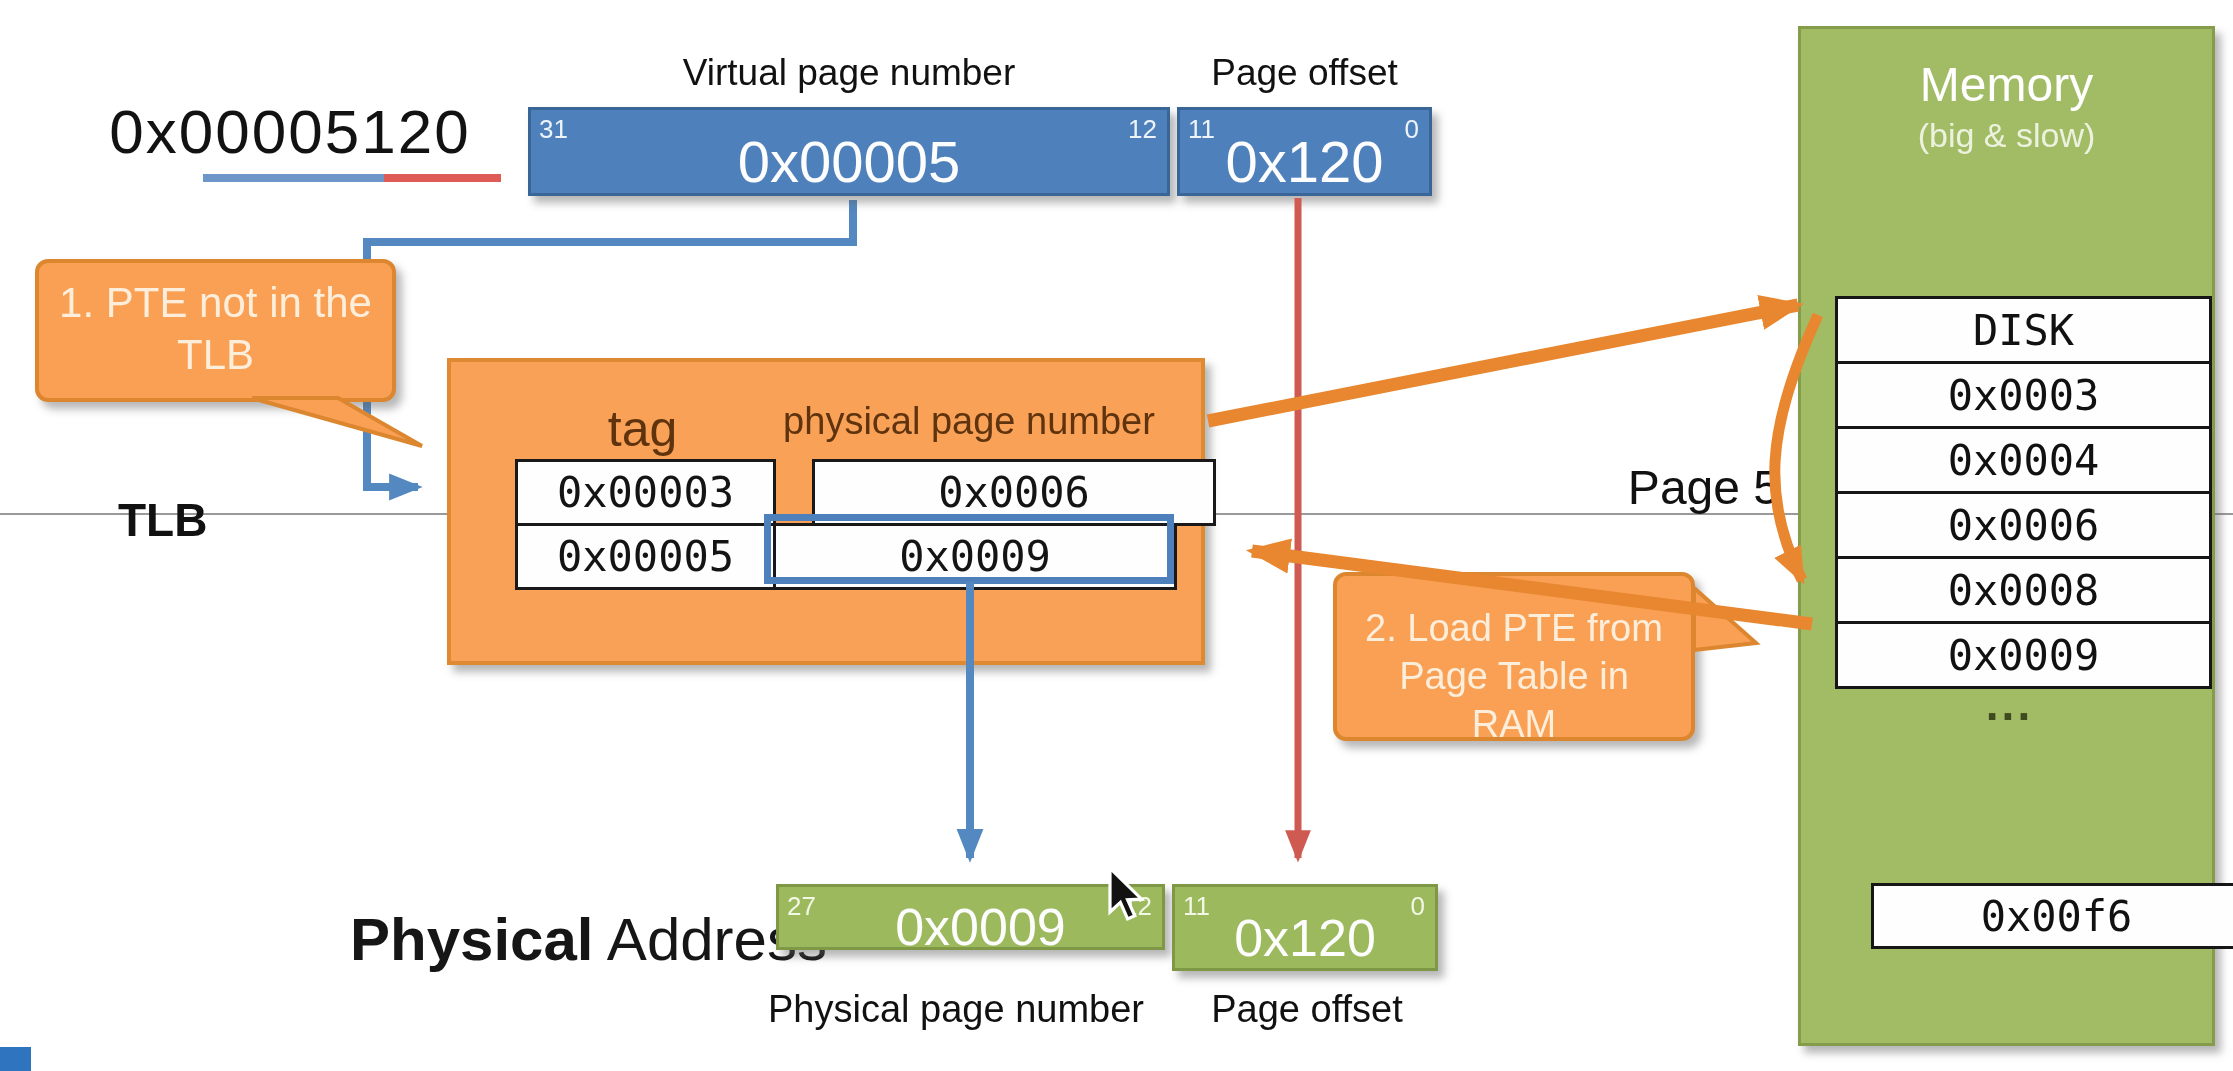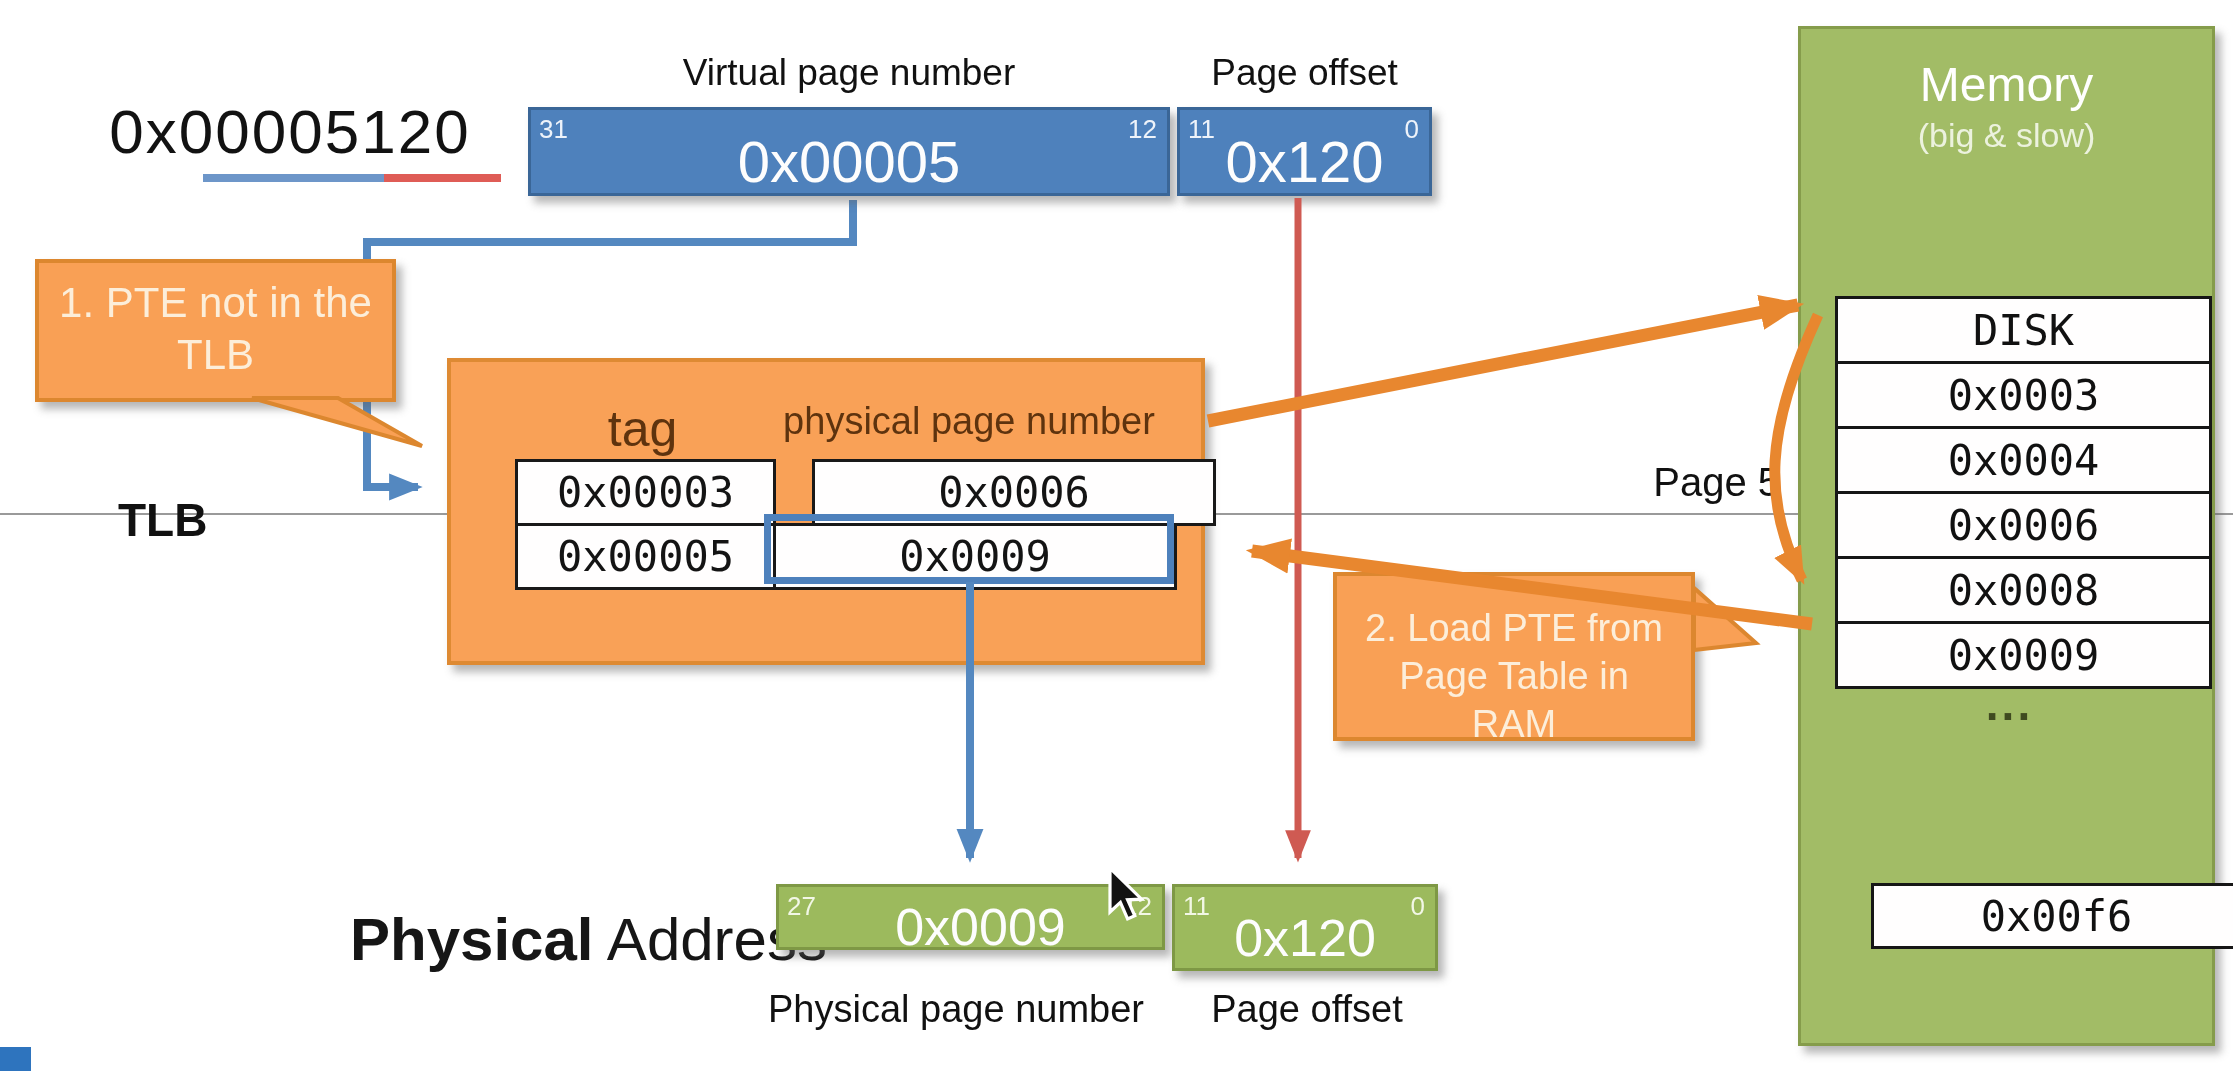--- a/index.html
+++ b/index.html
@@ -8,21 +8,21 @@
   .abs{position:absolute;box-sizing:border-box;}
   .ctr{display:flex;align-items:center;justify-content:center;}
   .mono{font-family:"DejaVu Sans Mono",monospace;}
   .shadow{box-shadow:6px 7px 8px rgba(95,95,95,.45);}
   .bluebox{background:#4e81bc;border:3px solid #3a6697;color:#fff;}
   .greenbox{background:#9cba5d;border:3px solid #7e9845;color:#fff;}
   .bit{position:absolute;top:4px;font-size:26px;color:#eef3fa;}
   .gbit{position:absolute;top:4px;font-size:26px;color:#f2f7e6;}
   .boxval{width:100%;height:100%;display:flex;align-items:center;justify-content:center;font-size:58px;color:#fdfdfd;padding-top:10px;}
   .lbl{font-size:37px;color:#111;text-align:center;}
-  .callout{background:#f9a055;border:4px solid #dc872f;border-radius:0;color:#fceeda;text-align:center;}
+  .callout{background:#f9a055;border:4px solid #dc872f;border-radius:13px;color:#fceeda;text-align:center;}
   .tlbcell{border:3px solid #191919;background:#fffefe;text-align:center;font-size:42px;color:#141414;}
   .memrow{position:relative;width:371px;height:62px;background:#fffefe;border:3px solid #161616;margin-top:-3px;
           display:flex;align-items:center;justify-content:center;font-size:42px;color:#111;}
   svg{display:block;}
   .overlay{position:absolute;left:0;top:0;pointer-events:none;}
 </style>
 </head>
 <body>
 
 <div class="stage">
@@ -90,21 +90,21 @@
       <div class="memrow mono">0x0003</div>
       <div class="memrow mono">0x0004</div>
       <div class="memrow mono">0x0006</div>
       <div class="memrow mono">0x0008</div>
       <div class="memrow mono">0x0009</div>
     </div>
     <div class="abs" style="left:0;top:648px;width:417px;text-align:center;font-size:46px;font-weight:bold;letter-spacing:3px;color:#3f4a20;">...</div>
     <div class="abs memrow mono" style="left:34px;top:728px;height:66px;margin-top:0;margin-left:36px;">0x00f6</div>
   </div>
 
-  <div class="abs" style="left:1600px;top:460px;width:180px;text-align:right;font-size:40px;color:#111;z-index:3;">Page 5</div>
+  <div class="abs" style="left:1600px;top:460px;width:180px;text-align:right;font-size:48px;color:#111;z-index:3;">Page 5</div>
 
   <div class="abs callout shadow" style="left:1333px;top:572px;width:362px;height:169px;z-index:3;padding-top:28px;font-size:38px;line-height:48px;">
     <div>2. Load PTE from</div>
     <div>Page Table in</div>
     <div>RAM</div>
   </div>
 
   <svg class="overlay" width="2233" height="1071" style="z-index:3;">
     <polygon points="252,398 338,398 422,446" fill="#f9a055" stroke="#dc872f" stroke-width="4"></polygon>
     <polygon points="1694,588 1694,650 1756,643" fill="#f9a055" stroke="#dc872f" stroke-width="4"></polygon>

